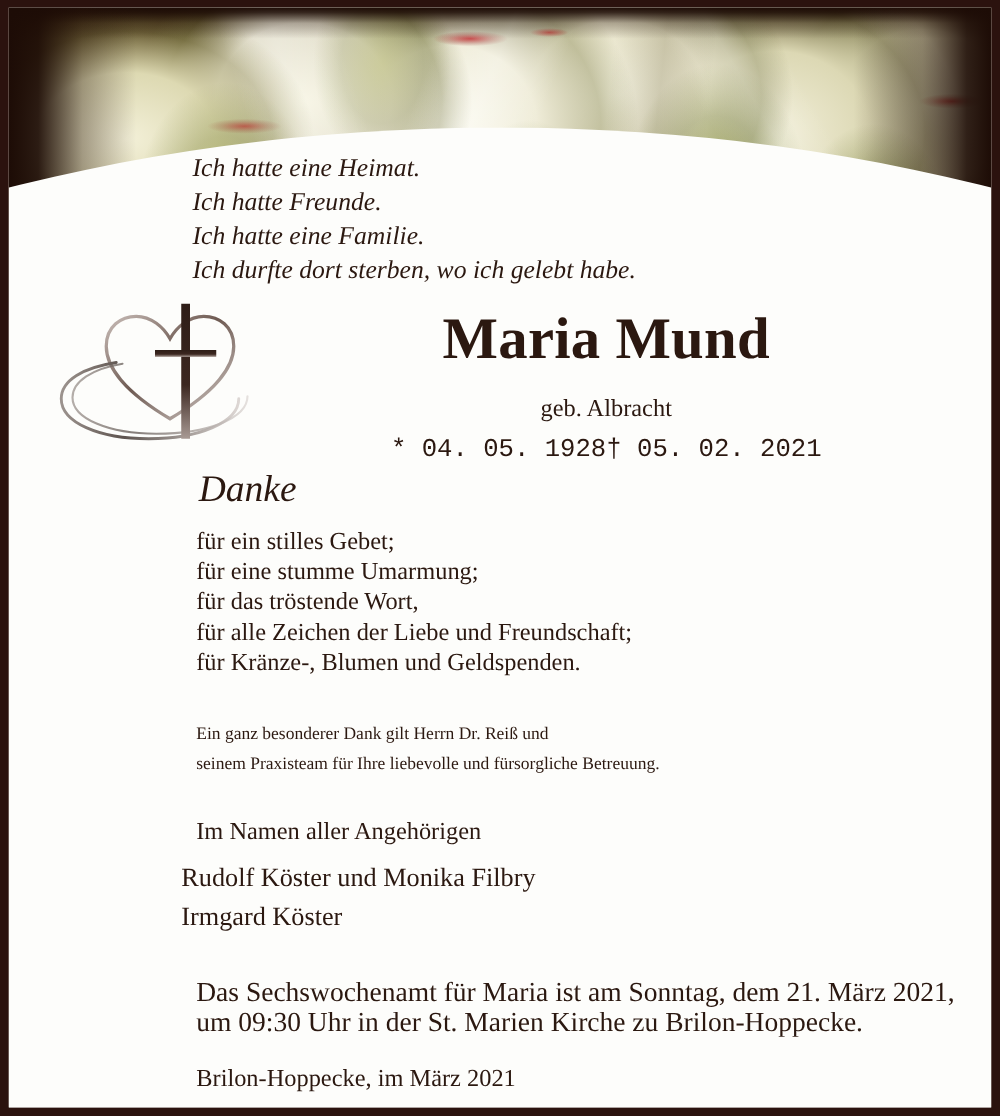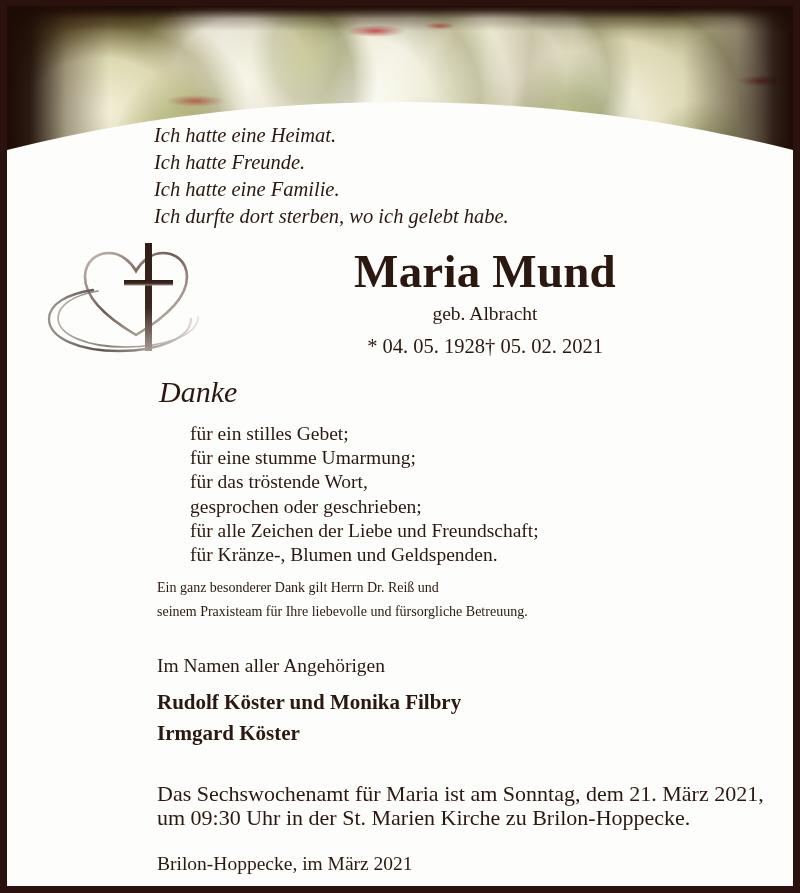--- a/index.html
+++ b/index.html
@@ -134,48 +134,48 @@
     text-align: center;
   }
   .given-name {
     font-size: 47px;
     font-weight: bold;
     letter-spacing: 0.2px;
     line-height: 1.06;
   }
   .maiden-name {
     font-size: 19.5px;
-    margin-top: 6px;
+    margin-top: 20px;
     line-height: 1.1;
   }
   .dates {
     margin-top: 11px;
     font-size: 20.5px;
     display: flex;
     justify-content: center;
+    font-family: Liberation Mono, monospace;
   }
 
   .danke {
     position: absolute;
     left: 152px;
     top: 274px;
     font-style: italic;
     font-size: 30px;
     line-height: 1.05;
     font-family: Liberation Serif, serif;
   }
 
   .thanks-list {
     position: absolute;
     left: 150px;
     top: 320px;
     font-size: 19.5px;
     line-height: 24.2px;
     white-space: nowrap;
-    margin-left: 33px;
   }
 
   .special-thanks {
     position: absolute;
     left: 150px;
     top: 474px;
     font-size: 14px;
     line-height: 24.2px;
     white-space: nowrap;
   }
@@ -183,24 +183,24 @@
   .on-behalf {
     position: absolute;
     left: 150px;
     top: 552px;
     font-size: 19.5px;
     line-height: 24.2px;
   }
 
   .survivors {
     position: absolute;
-    left: 150px;
+    left: 138px;
     top: 585px;
     font-size: 21px;
-    font-weight: bold;
+    font-weight: normal;
     line-height: 31px;
     white-space: nowrap;
   }
 
   .service {
     position: absolute;
     left: 150px;
     top: 680px;
     font-size: 22px;
     line-height: 24.2px;
@@ -279,21 +279,20 @@
         <span>† 05. 02. 2021</span>
       </div>
     </div>
 
     <div class="danke">Danke</div>
 
     <div class="thanks-list">
       <span class="line">für ein stilles Gebet;</span>
       <span class="line">für eine stumme Umarmung;</span>
       <span class="line">für das tröstende Wort,</span>
-      <span class="line">gesprochen oder geschrieben;</span>
       <span class="line">für alle Zeichen der Liebe und Freundschaft;</span>
       <span class="line">für Kränze-, Blumen und Geldspenden.</span>
     </div>
 
     <div class="special-thanks">
       <span class="line">Ein ganz besonderer Dank gilt Herrn Dr. Reiß und</span>
       <span class="line">seinem Praxisteam für Ihre liebevolle und fürsorgliche Betreuung.</span>
     </div>
 
     <div class="on-behalf">Im Namen aller Angehörigen</div>

